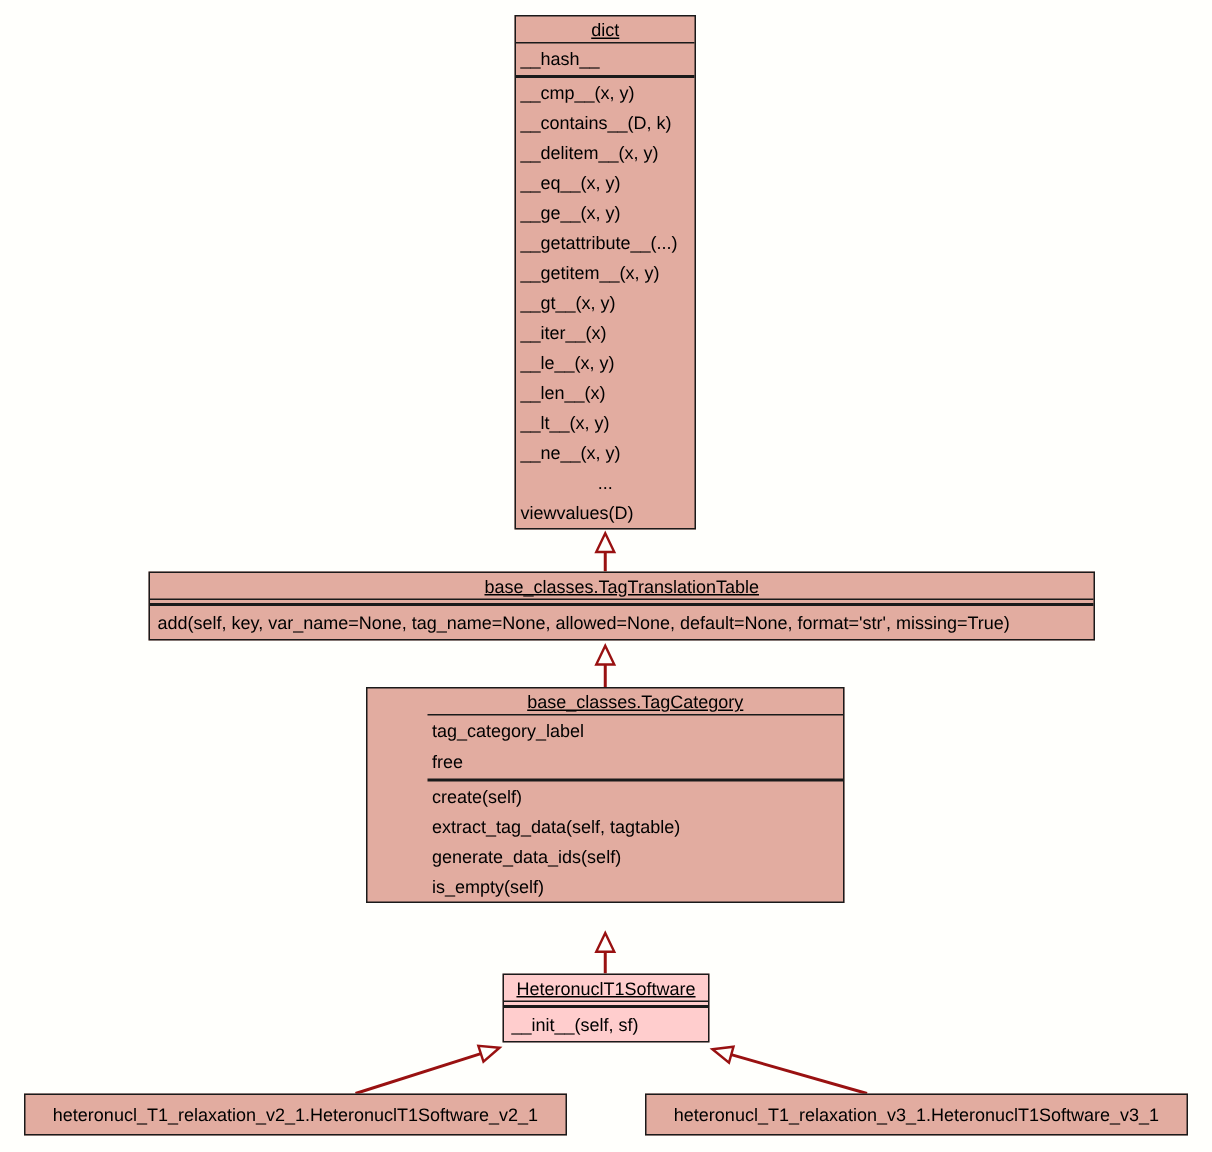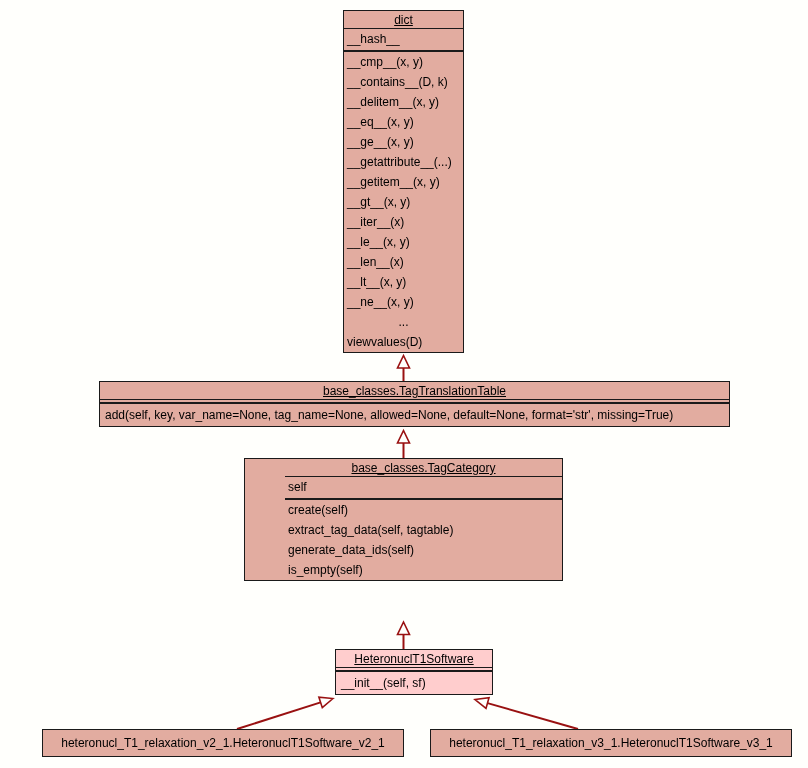--- a/index.html
+++ b/index.html
@@ -52,22 +52,22 @@
     height: 26px; line-height: 26px;
     text-align: center;
     white-space: nowrap; overflow: hidden;
     padding: 0 2px;
   }
 
   
   #box-dict            { left: 343px; top: 10px;  width: 121px; }
   #box-tagtable        { left: 88px;  top: 381px; width: 631px; margin-left: 11px; }
   #box-tagcategory     { left: 244px; top: 458px; width: 319px; padding-left: 40px; }
-  #box-software        { left: 335px; top: 649px; width: 158px; }
-  #box-software-v2     { left: 16px;  top: 729px; width: 362px; margin-left: 26px; }
+  #box-software        { left: 335px; top: 649px; width: 138px; }
+  #box-software-v2     { left: 16px;  top: 729px; width: 362px; }
   #box-software-v3     { left: 430px; top: 729px; width: 362px; }
 </style>
 </head>
 <body>
 
 <div class="diagram">
 
   <svg class="edges" width="808" height="768" aria-hidden="true">
 
     <g>
@@ -124,21 +124,22 @@
     <div class="uml-title">base_classes.TagTranslationTable</div>
     <div class="uml-attrs empty"></div>
     <div class="uml-methods rows-tall">
         <div class="row">add(self, key, var_name=None, tag_name=None, allowed=None, default=None, format='str', missing=True)</div>
       </div>
   </div>
 
   <div id="box-tagcategory" class="uml-class">
     <div class="uml-title">base_classes.TagCategory</div>
     <div class="uml-attrs attr-tall">
-        <div class="row">self</div>
+        <div class="row">tag_category_label</div>
+        <div class="row">free</div>
       </div>
     <div class="uml-methods">
         <div class="row">create(self)</div>
         <div class="row">extract_tag_data(self, tagtable)</div>
         <div class="row">generate_data_ids(self)</div>
         <div class="row">is_empty(self)</div>
       </div>
   </div>
 
   <div id="box-software" class="uml-class highlight">

